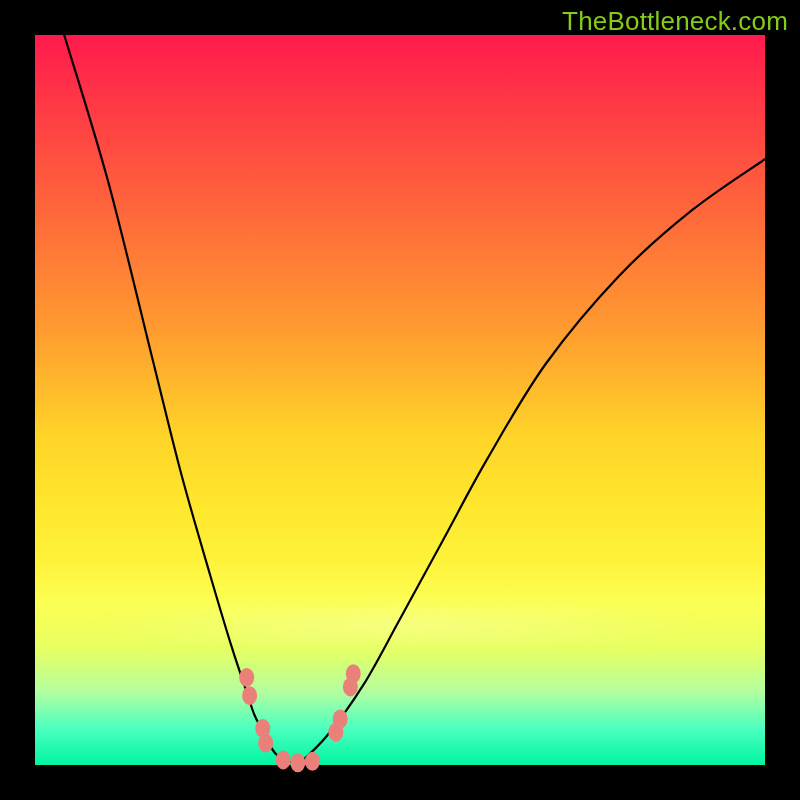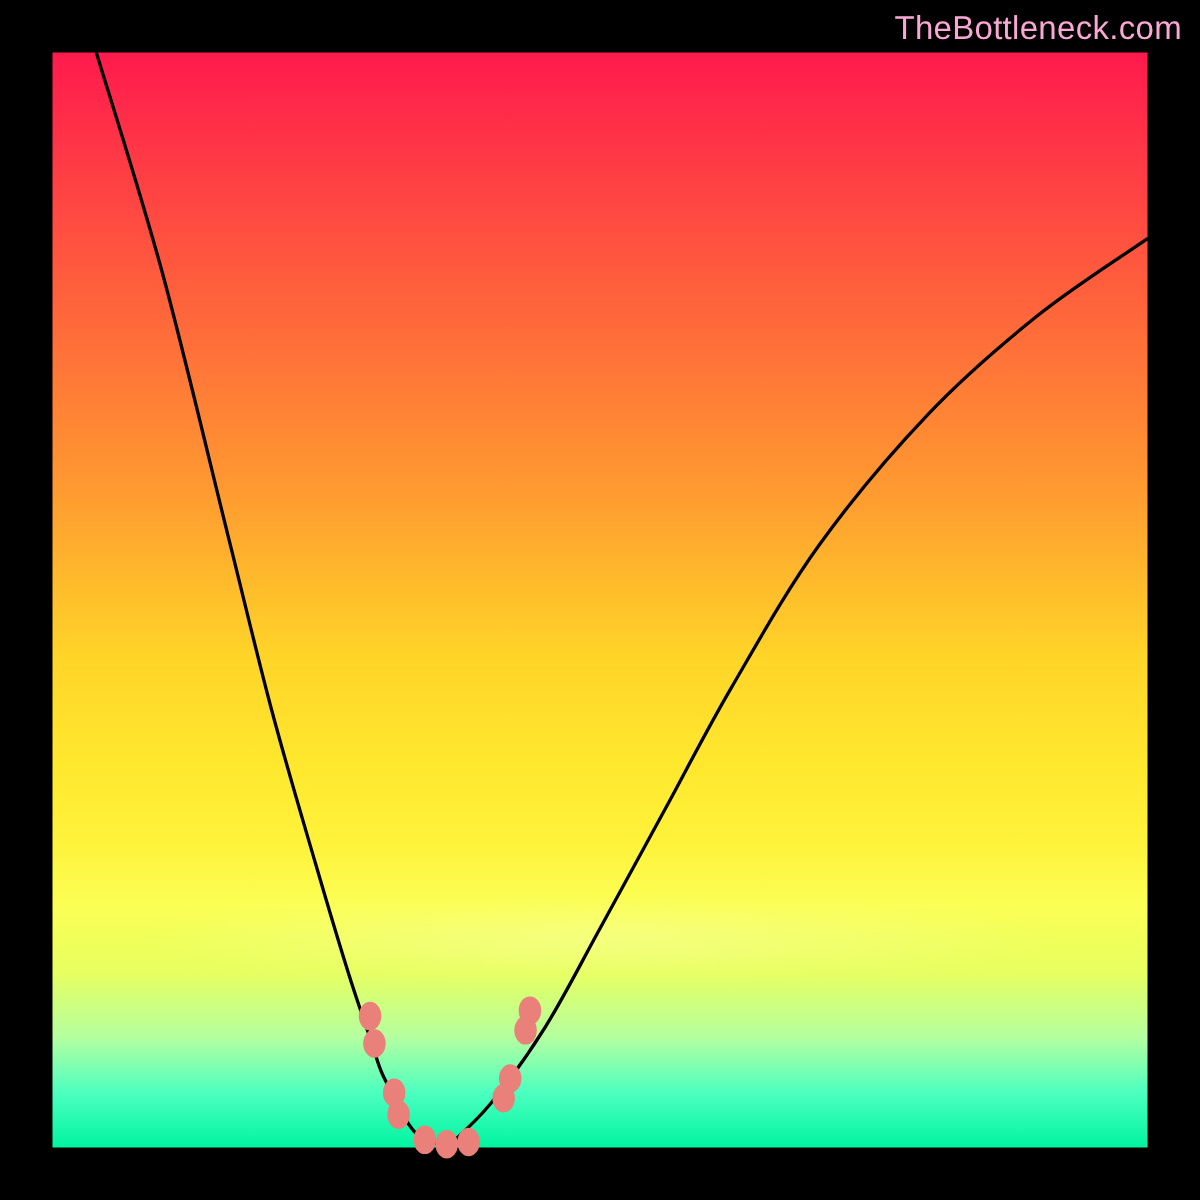--- a/index.html
+++ b/index.html
@@ -49,22 +49,22 @@
   .glow-yellow {
     top: 78%;
     height: 6%;
     background: radial-gradient(ellipse 60% 100% at 50% 50%, rgba(255,255,200,0.35), rgba(255,255,200,0) 70%);
     filter: blur(6px);
   }
   .watermark {
     position: absolute;
     top: 6px;
     right: 12px;
-    color: #f9a8d4;
-    font-size: 22px;
+    color: #84cc16;
+    font-size: 26px;
     letter-spacing: 0.2px;
     font-weight: 500;
   }
   svg.curves {
     position: absolute;
     left: 0;
     top: 0;
     width: 730px;
     height: 730px;
     overflow: visible;

